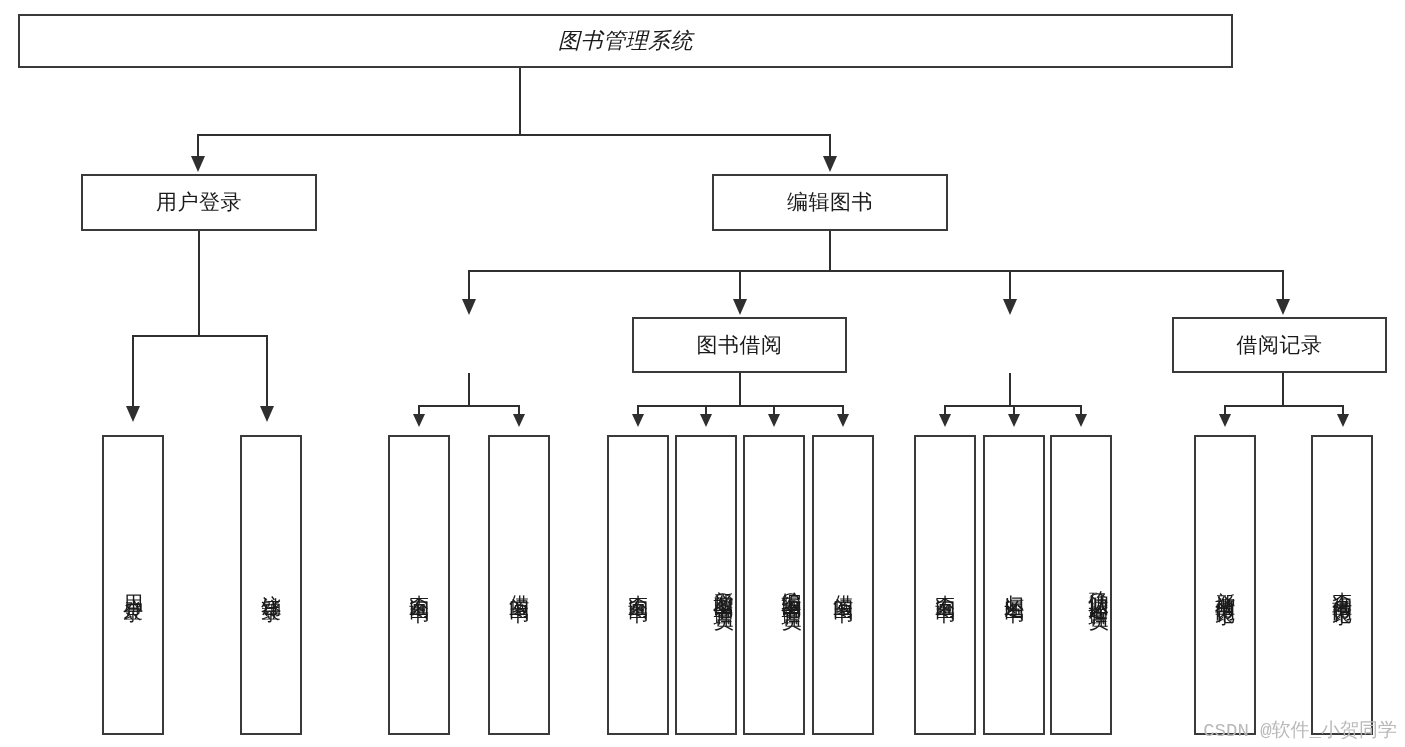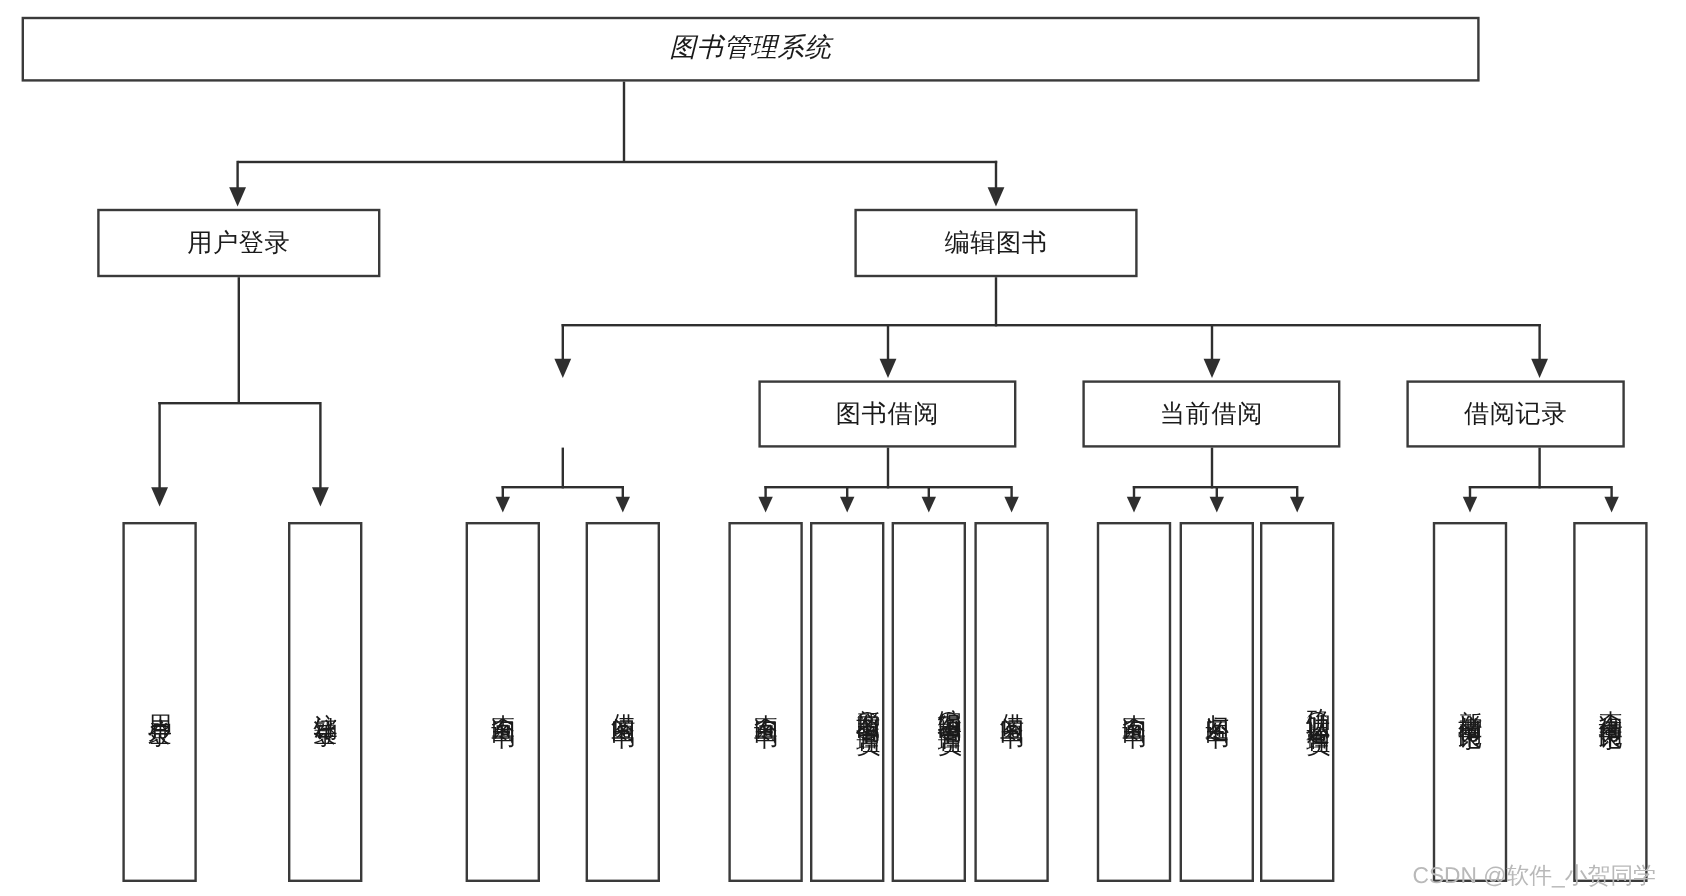--- a/index.html
+++ b/index.html
@@ -70,26 +70,26 @@
   }
   .arrow.slim {
     border-left-width: 6px;
     border-right-width: 6px;
     border-top-width: 13px;
   }
 
   
   #watermark {
     position: absolute;
-    right: 25px;
+    right: 8px;
     bottom: 4px;
     font-size: 19px;
     color: #b9b9b9;
     white-space: nowrap;
-    font-family: Liberation Sans, sans-serif;
+    font-family: Liberation Mono, monospace;
     padding-left: 10px;
   }
 </style>
 </head>
 <body>
 
 <div id="canvas">
 
   <div class="node h root" style="left:18px; top:14px; width:1215px; height:54px;font-style:italic;">
     <span>图书管理系统</span>
@@ -127,24 +127,21 @@
   <div class="ln vln" style="left:739px; top:270px; height:32px;"></div>
   <div class="arrow" style="left:733px; top:299px;"></div>
   <div class="ln vln" style="left:1009px; top:270px; height:32px;"></div>
   <div class="arrow" style="left:1003px; top:299px;"></div>
   <div class="ln vln" style="left:1282px; top:270px; height:32px;"></div>
   <div class="arrow" style="left:1276px; top:299px;"></div>
 
   <div class="node h" style="left:632px; top:317px; width:215px; height:56px;">
     <span>图书借阅</span>
   </div>
-  <div class="node h" style="left:902px; top:317px; width:215px; height:56px;">
-    <span>当前借阅</span>
-  </div>
-  <div class="node h" style="left:1172px; top:317px; width:182px; height:56px;">
+  <div class="node h" style="left:1172px; top:317px; width:215px; height:56px;">
     <span>借阅记录</span>
   </div>
 
   <div class="ln vln" style="left:468px; top:373px; height:34px;"></div>
   <div class="ln hln" style="left:418px; top:405px; width:101px;"></div>
   <div class="ln vln" style="left:418px; top:405px; height:12px;"></div>
   <div class="arrow slim" style="left:413px; top:414px;"></div>
   <div class="ln vln" style="left:518px; top:405px; height:12px;"></div>
   <div class="arrow slim" style="left:513px; top:414px;"></div>
 

